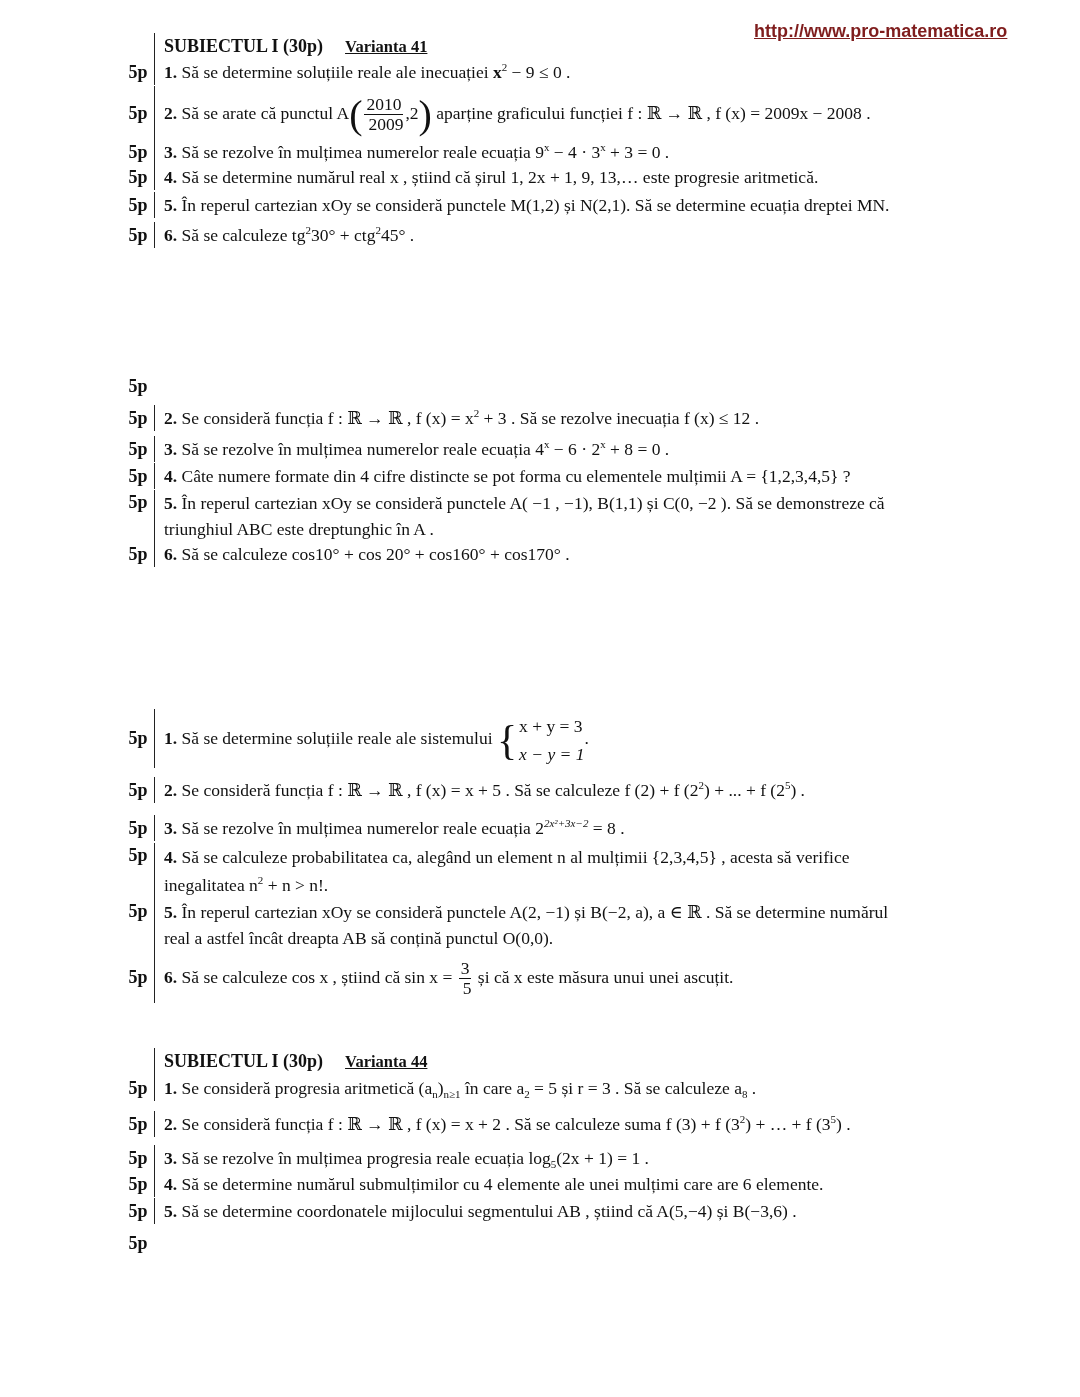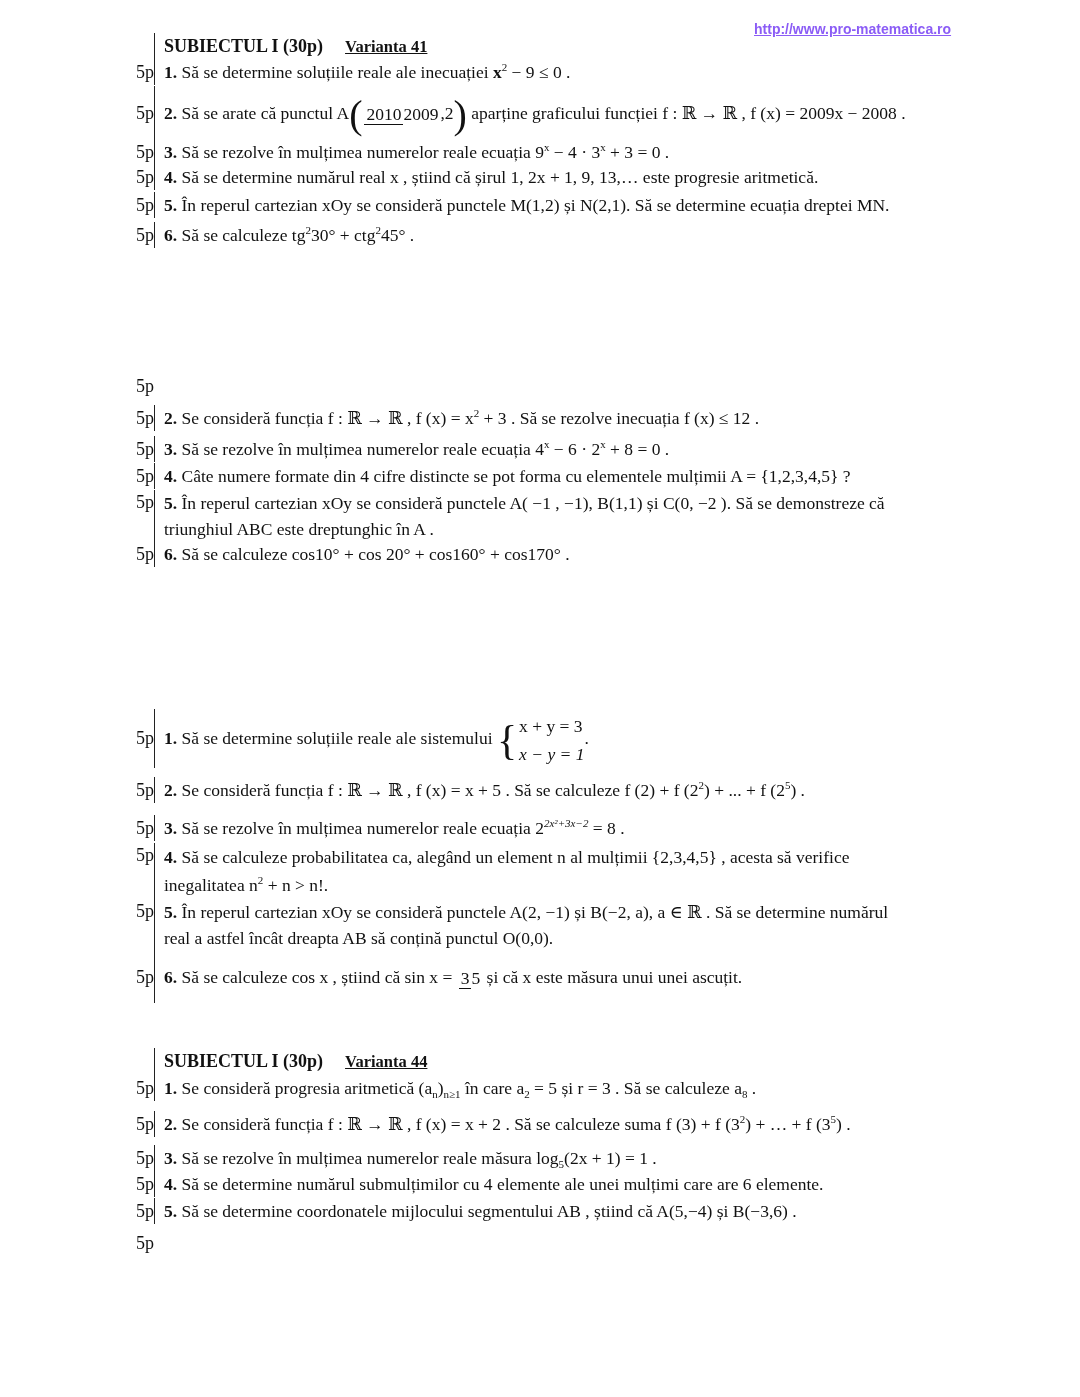--- a/index.html
+++ b/index.html
@@ -1,29 +1,29 @@
 <!DOCTYPE html>
 <html><head>
 <meta charset="utf-8">
 <style>
   html, body { margin: 0; padding: 0; background: #ffffff; }
   body { width: 1080px; height: 1397px; position: relative; overflow: hidden;
          font-family: "Liberation Serif", "DejaVu Serif", serif; color: #111; }
   .url { position: absolute; left: 754px; top: 21px; font-family: "Liberation Sans", "DejaVu Sans", sans-serif;
-         font-weight: bold; font-size: 14px; text-decoration: underline; color: #8b5cf6; }
+         font-weight: bold; font-size: 18px; text-decoration: underline; color: #7f1d1d; }
   .variant { position: absolute; left: 116px; width: 880px; }
   .row { position: relative; display: flex; align-items: center; }
-  .pts { width: 38px; font-weight: normal; font-size: 18px; text-align: right; padding-left: 6px; box-sizing: border-box; }
+  .pts { width: 38px; font-weight: bold; font-size: 18px; text-align: center; padding-left: 6px; box-sizing: border-box; }
   .bar { border-left: 1.5px solid #222; padding-left: 9px; font-size: 17.5px; line-height: 26px; flex: 1; }
   .hdr { font-weight: bold; font-size: 18px; }
   .hdr .v { text-decoration: underline; margin-left: 22px; font-size: 16.5px; }
   .num { font-weight: bold; }
   sup { font-size: 11px; vertical-align: 7px; line-height: 0; }
   sub { font-size: 11px; vertical-align: -4px; line-height: 0; }
-  .frac { display: inline-flex; flex-direction: row; align-items: flex-start; vertical-align: middle; line-height: 19px; margin: 0 2px; }
+  .frac { display: inline-flex; flex-direction: column; align-items: flex-end; vertical-align: middle; line-height: 19px; margin: 0 2px; }
   .frac .n { border-bottom: 1px solid #111; padding: 0 2px; }
   .bigp { font-size: 40px; font-weight: 200; vertical-align: middle; line-height: 0; }
   .sys { display: inline-flex; align-items: center; vertical-align: middle; }
   .sys .brace { font-size: 42px; font-weight: 100; line-height: 1; margin-right: 2px; }
   .sys .eqs { display: flex; flex-direction: column; line-height: 28px; }
 </style>
 </head>
 <body>
 
 <div class="url">http://www.pro-matematica.ro</div>
@@ -136,21 +136,21 @@
   <div class="row" style="height:30px;">
     <div class="pts">5p</div>
     <div class="bar"><span class="num">1.</span> <span>Se consideră progresia aritmetică  (a</span><sub>n</sub><span>)</span><sub>n≥1</sub><span>  în care  a</span><sub>2</sub><span> = 5  și  r = 3 . Să se calculeze  a</span><sub>8</sub><span> .</span></div>
   </div>
   <div class="row" style="height:42px;">
     <div class="pts">5p</div>
     <div class="bar"><span class="num">2.</span> <span>Se consideră funcția  f : ℝ → ℝ ,  f (x) = x + 2 . Să se calculeze suma  f (3) + f (3</span><sup>2</sup><span>) + … + f (3</span><sup>5</sup><span>) .</span></div>
   </div>
   <div class="row" style="height:26px;">
     <div class="pts">5p</div>
-    <div class="bar"><span class="num">3.</span> <span>Să se rezolve în mulțimea numerelor reale măsura  log</span><sub>5</sub><span>(2x + 1) = 1 .</span></div>
+    <div class="bar"><span class="num">3.</span> <span>Să se rezolve în mulțimea progresia reale ecuația  log</span><sub>5</sub><span>(2x + 1) = 1 .</span></div>
   </div>
   <div class="row" style="height:26px;">
     <div class="pts">5p</div>
     <div class="bar"><span class="num">4.</span> <span>Să se determine numărul submulțimilor cu 4 elemente ale unei mulțimi care are 6 elemente.</span></div>
   </div>
   <div class="row" style="height:28px;">
     <div class="pts">5p</div>
     <div class="bar"><span class="num">5.</span> <span>Să se determine coordonatele mijlocului segmentului  AB , știind că  A(5,−4)  și  B(−3,6) .</span></div>
   </div>
   <div class="row" style="height:36px;">

